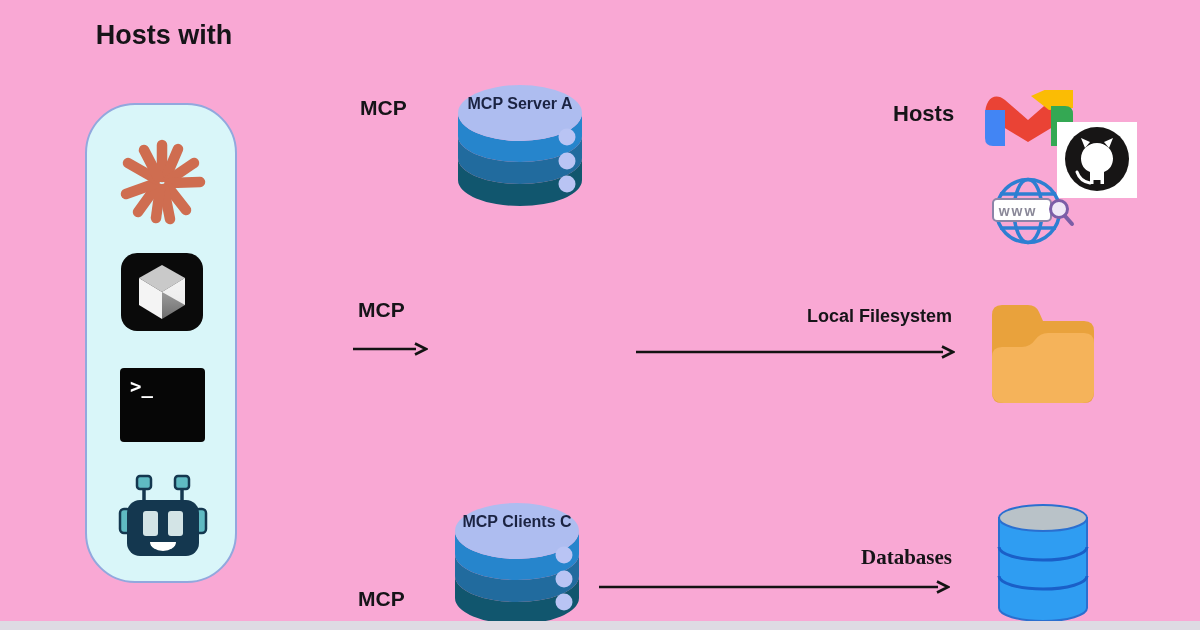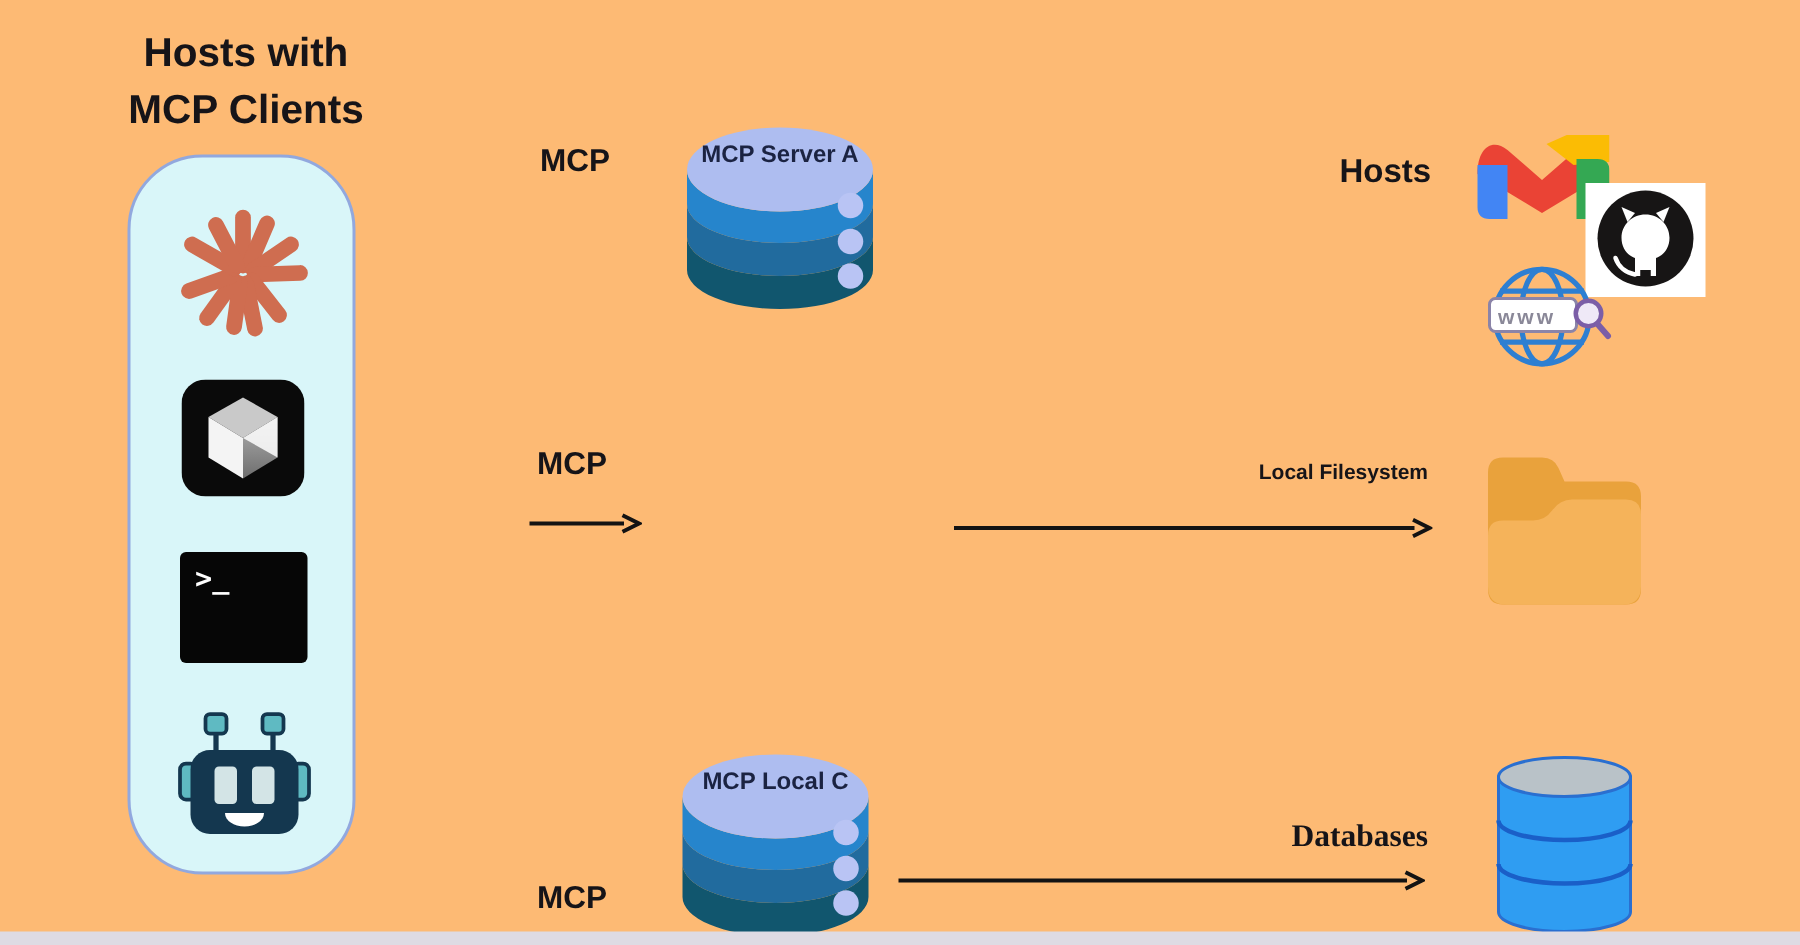--- a/index.html
+++ b/index.html
@@ -1,35 +1,35 @@
 <!DOCTYPE html>
 <html><head>
 <meta charset="utf-8">
 <style>
   html,body{margin:0;padding:0;}
   body{
     width:1200px;height:630px;overflow:hidden;
     font-family:"Liberation Sans",sans-serif;
     background:#ffffff;
   }
-  .canvas{position:relative;width:1200px;height:630px;background:#fdba74;}
+  .canvas{position:relative;width:1200px;height:630px;background:#f9a8d4;}
   .abs{position:absolute;}
   .title{
     left:58px;top:16px;width:212px;text-align:center;
     font-size:27px;line-height:38px;font-weight:bold;color:#161418;
   }
   .hosts-panel{
     left:85px;top:103px;width:152px;height:480px;
     background:#d9f6f9;border:2px solid #92a8de;border-radius:50px;
     box-sizing:border-box;
   }
   .lbl{font-weight:bold;color:#161418;}
   .mcp-lbl{font-size:21px;}
   .apis-lbl{left:893px;top:101px;font-size:22px;}
-  .fs-lbl{left:730px;top:306px;width:222px;text-align:right;font-size:14px;}
+  .fs-lbl{left:730px;top:306px;width:222px;text-align:right;font-size:18px;}
   .db-lbl{left:770px;top:545px;width:182px;text-align:right;font-size:21px;font-family:Liberation Serif, serif;}
   .cyl{width:128px;height:124px;}
   .cyl svg{position:absolute;left:0;top:0;}
   .cyl-label{
     position:absolute;left:0;top:11px;width:100%;text-align:center;
     font-size:16px;font-weight:bold;color:#1b2342;
   }
   .terminal{
     left:120px;top:368px;width:85px;height:74px;background:#060606;border-radius:4px;
     color:#ffffff;font-family:"DejaVu Sans Mono",monospace;
@@ -38,21 +38,20 @@
   .github-box{left:1057px;top:122px;width:80px;height:76px;background:#ffffff;}
   .bottom-strip{left:0;top:621px;width:1200px;height:9px;background:#dedbe3;z-index:20;}
 </style>
 </head>
 <body>
 
 <div class="canvas">
 
   <div class="abs title">
     <div>Hosts with</div>
-    <div>MCP Clients</div>
   </div>
 
   <div class="abs hosts-panel"></div>
 
   <svg class="abs" style="left:112px;top:132px;" width="100" height="100" viewBox="0 0 100 100">
     <g stroke="#cf6d50" stroke-width="10.5" stroke-linecap="round">
       <line x1="50" y1="45" x2="50" y2="13"></line>
       <line x1="54" y1="45" x2="66" y2="17"></line>
       <line x1="57" y1="48" x2="82" y2="31"></line>
       <line x1="58" y1="51" x2="88" y2="50"></line>
@@ -123,21 +122,21 @@
   <div class="abs cyl" style="left:453px;top:502px;">
     <svg width="128" height="124" viewBox="0 0 128 124">
       <path d="M2,29 A62 28 0 0 0 126,29 L126,52 A62 26 0 0 1 2,52 Z" fill="#2685cc"></path>
       <path d="M2,52 A62 26 0 0 0 126,52 L126,74 A62 26 0 0 1 2,74 Z" fill="#216b9e"></path>
       <path d="M2,74 A62 26 0 0 0 126,74 L126,96 A62 26 0 0 1 2,96 Z" fill="#11566e"></path>
       <ellipse cx="64" cy="29" rx="62" ry="28" fill="#aebdf0"></ellipse>
       <circle cx="111" cy="53" r="8.5" fill="#b9c4f4"></circle>
       <circle cx="111" cy="77" r="8.5" fill="#b9c4f4"></circle>
       <circle cx="111" cy="100" r="8.5" fill="#b9c4f4"></circle>
     </svg>
-    <div class="cyl-label">MCP Local C</div>
+    <div class="cyl-label">MCP Clients C</div>
   </div>
 
   <div class="abs lbl apis-lbl">Hosts</div>
 
   <svg class="abs" style="left:983px;top:90px;" width="90" height="56" viewBox="0 0 90 56">
     <path d="M2,26 C2,8 12,2 22,10 L45,30 L68,10 C78,2 88,8 88,26 L45,52 Z" fill="#ea4335"></path>
     <path d="M48,6 L66,-2 L90,0 L90,18 L66,20 Z" fill="#fbbc04"></path>
     <path d="M68,16 L82,16 Q90,16 90,24 L90,48 Q90,56 82,56 L68,56 Z" fill="#34a853"></path>
     <path d="M2,20 L22,20 L22,56 L10,56 Q2,56 2,48 Z" fill="#4285f4"></path>
   </svg>

